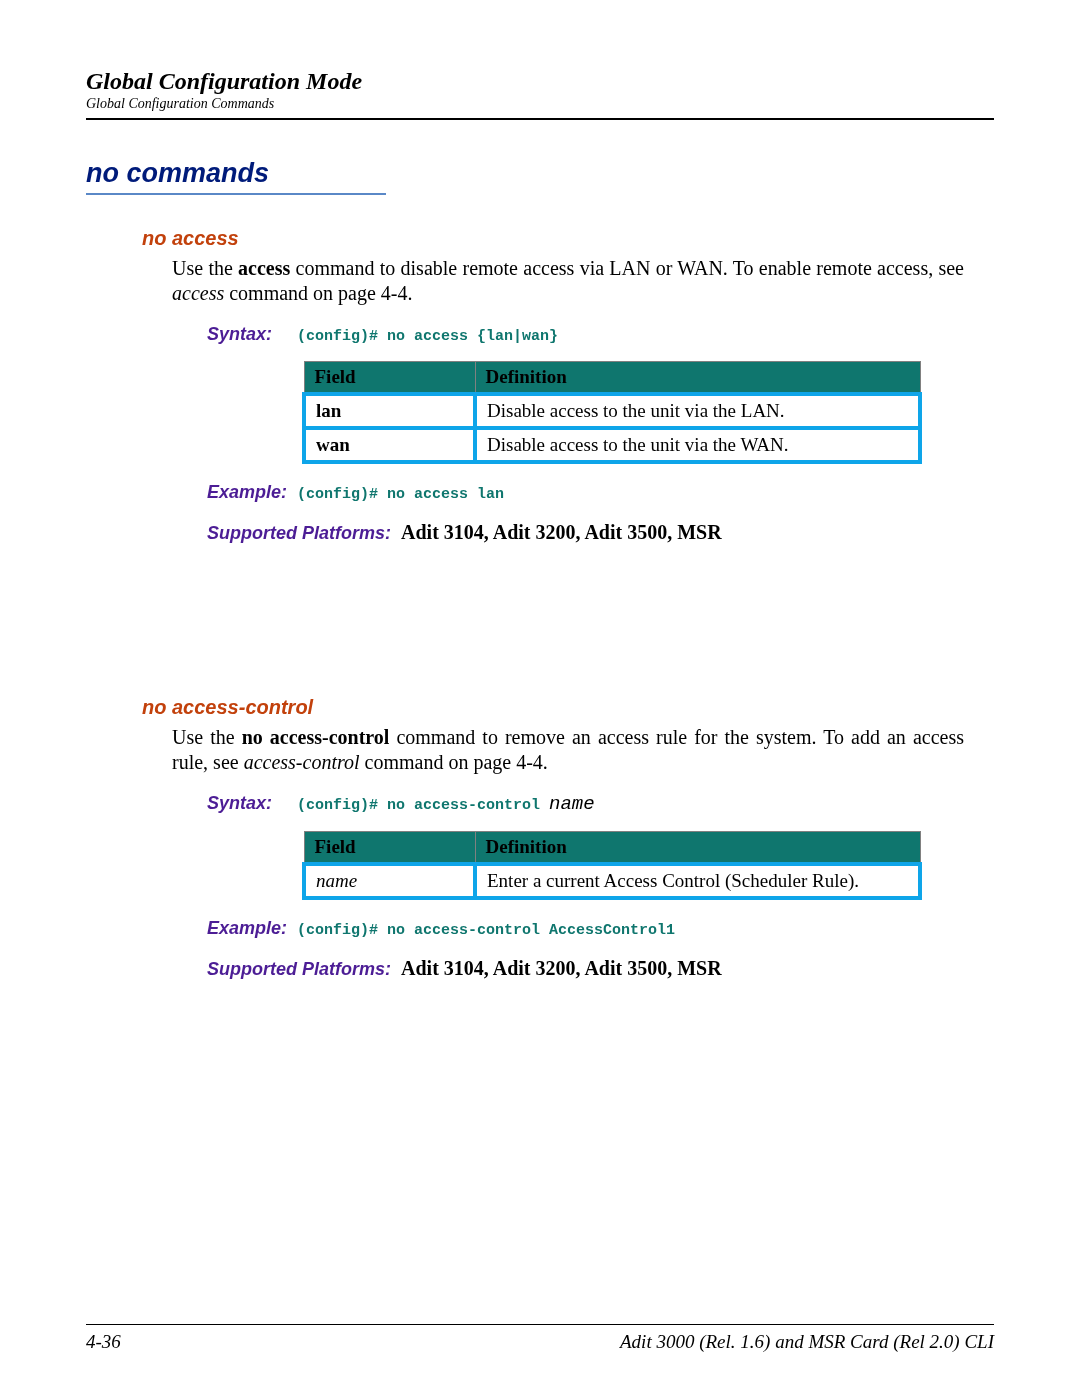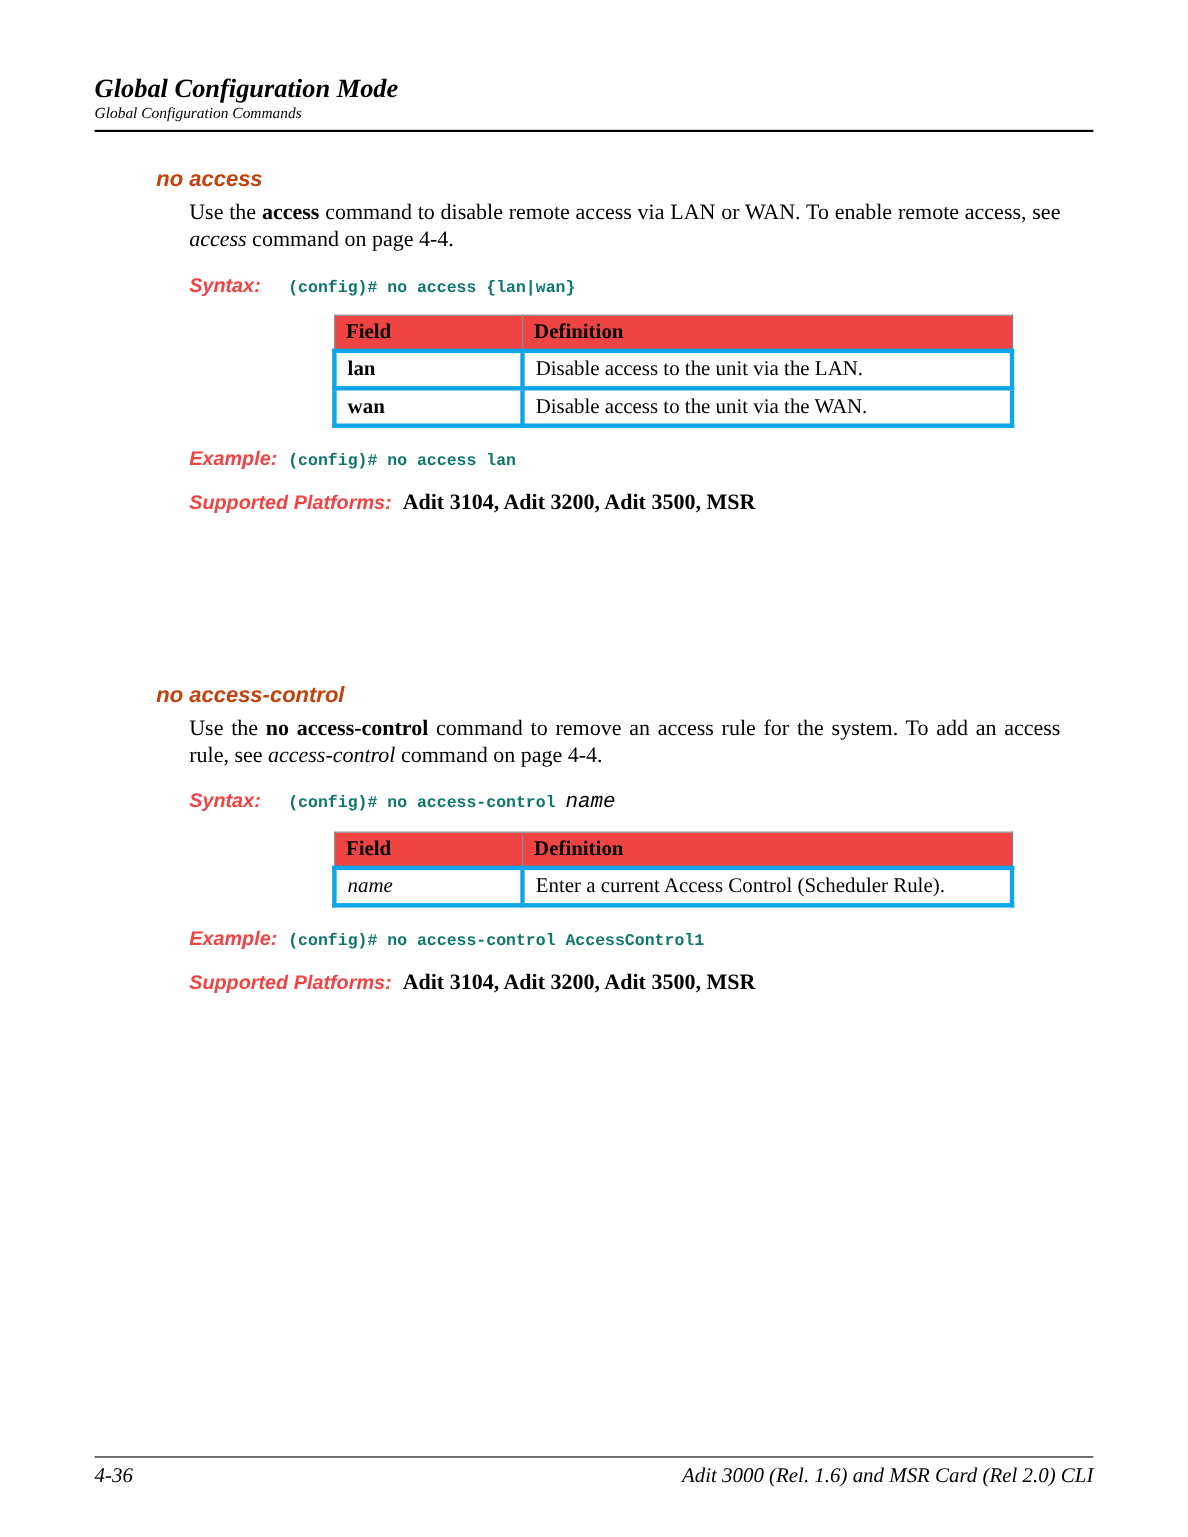--- a/index.html
+++ b/index.html
@@ -71,23 +71,24 @@
   .body-p .b { font-weight: bold; }
   .body-p .i { font-style: italic; }
   .kv {
     font-family: Arial, Helvetica, sans-serif;
     font-size: 18px;
     margin: 18px 30px 0 30px;
   }
   .kv .label {
     font-weight: bold;
     font-style: italic;
-    color: #ef4444;
+    color: #4c1d95;
     display: inline-block;
     min-width: 85px;
+    margin-left: 35px;
   }
   .kv .mono {
     font-family: "Courier New", Courier, monospace;
     font-weight: bold;
     font-size: 15px;
     color: #0f766e;
     font-style: normal;
   }
   .kv .mono-arg {
     font-family: "Courier New", Courier, monospace;
@@ -104,21 +105,21 @@
   }
   table.fields {
     border-collapse: collapse;
     margin: 16px 30px 0 160px;
     width: 620px;
     font-family: "Times New Roman", Times, serif;
     font-size: 19px;
   }
   table.fields th {
     text-align: left;
-    background: #ef4444;
+    background: #0f766e;
     font-weight: bold;
     padding: 4px 10px;
     border: 1px solid #808080;
     margin-left: 32px;
   }
   table.fields td {
     padding: 4px 10px;
     border: 4px solid #0ea5e9;
     vertical-align: top;
   }
@@ -148,20 +149,21 @@
 <body>
 
 <div class="page">
 
   <div>
     <div class="header-title">Global Configuration Mode</div>
     <div class="header-sub">Global Configuration Commands</div>
     <hr class="header-rule">
   </div>
 
+  <div class="h1">no commands</div>
 
   
   <div class="section">
     <div class="h2">no access</div>
     <p class="body-p">
       <span>Use the </span><span class="b">access</span><span> command to disable remote access via LAN or WAN. To enable remote access, see </span><span class="i">access</span><span> command on page 4-4.</span>
     </p>
 
     <div class="kv">
       <span class="label">Syntax:</span>

